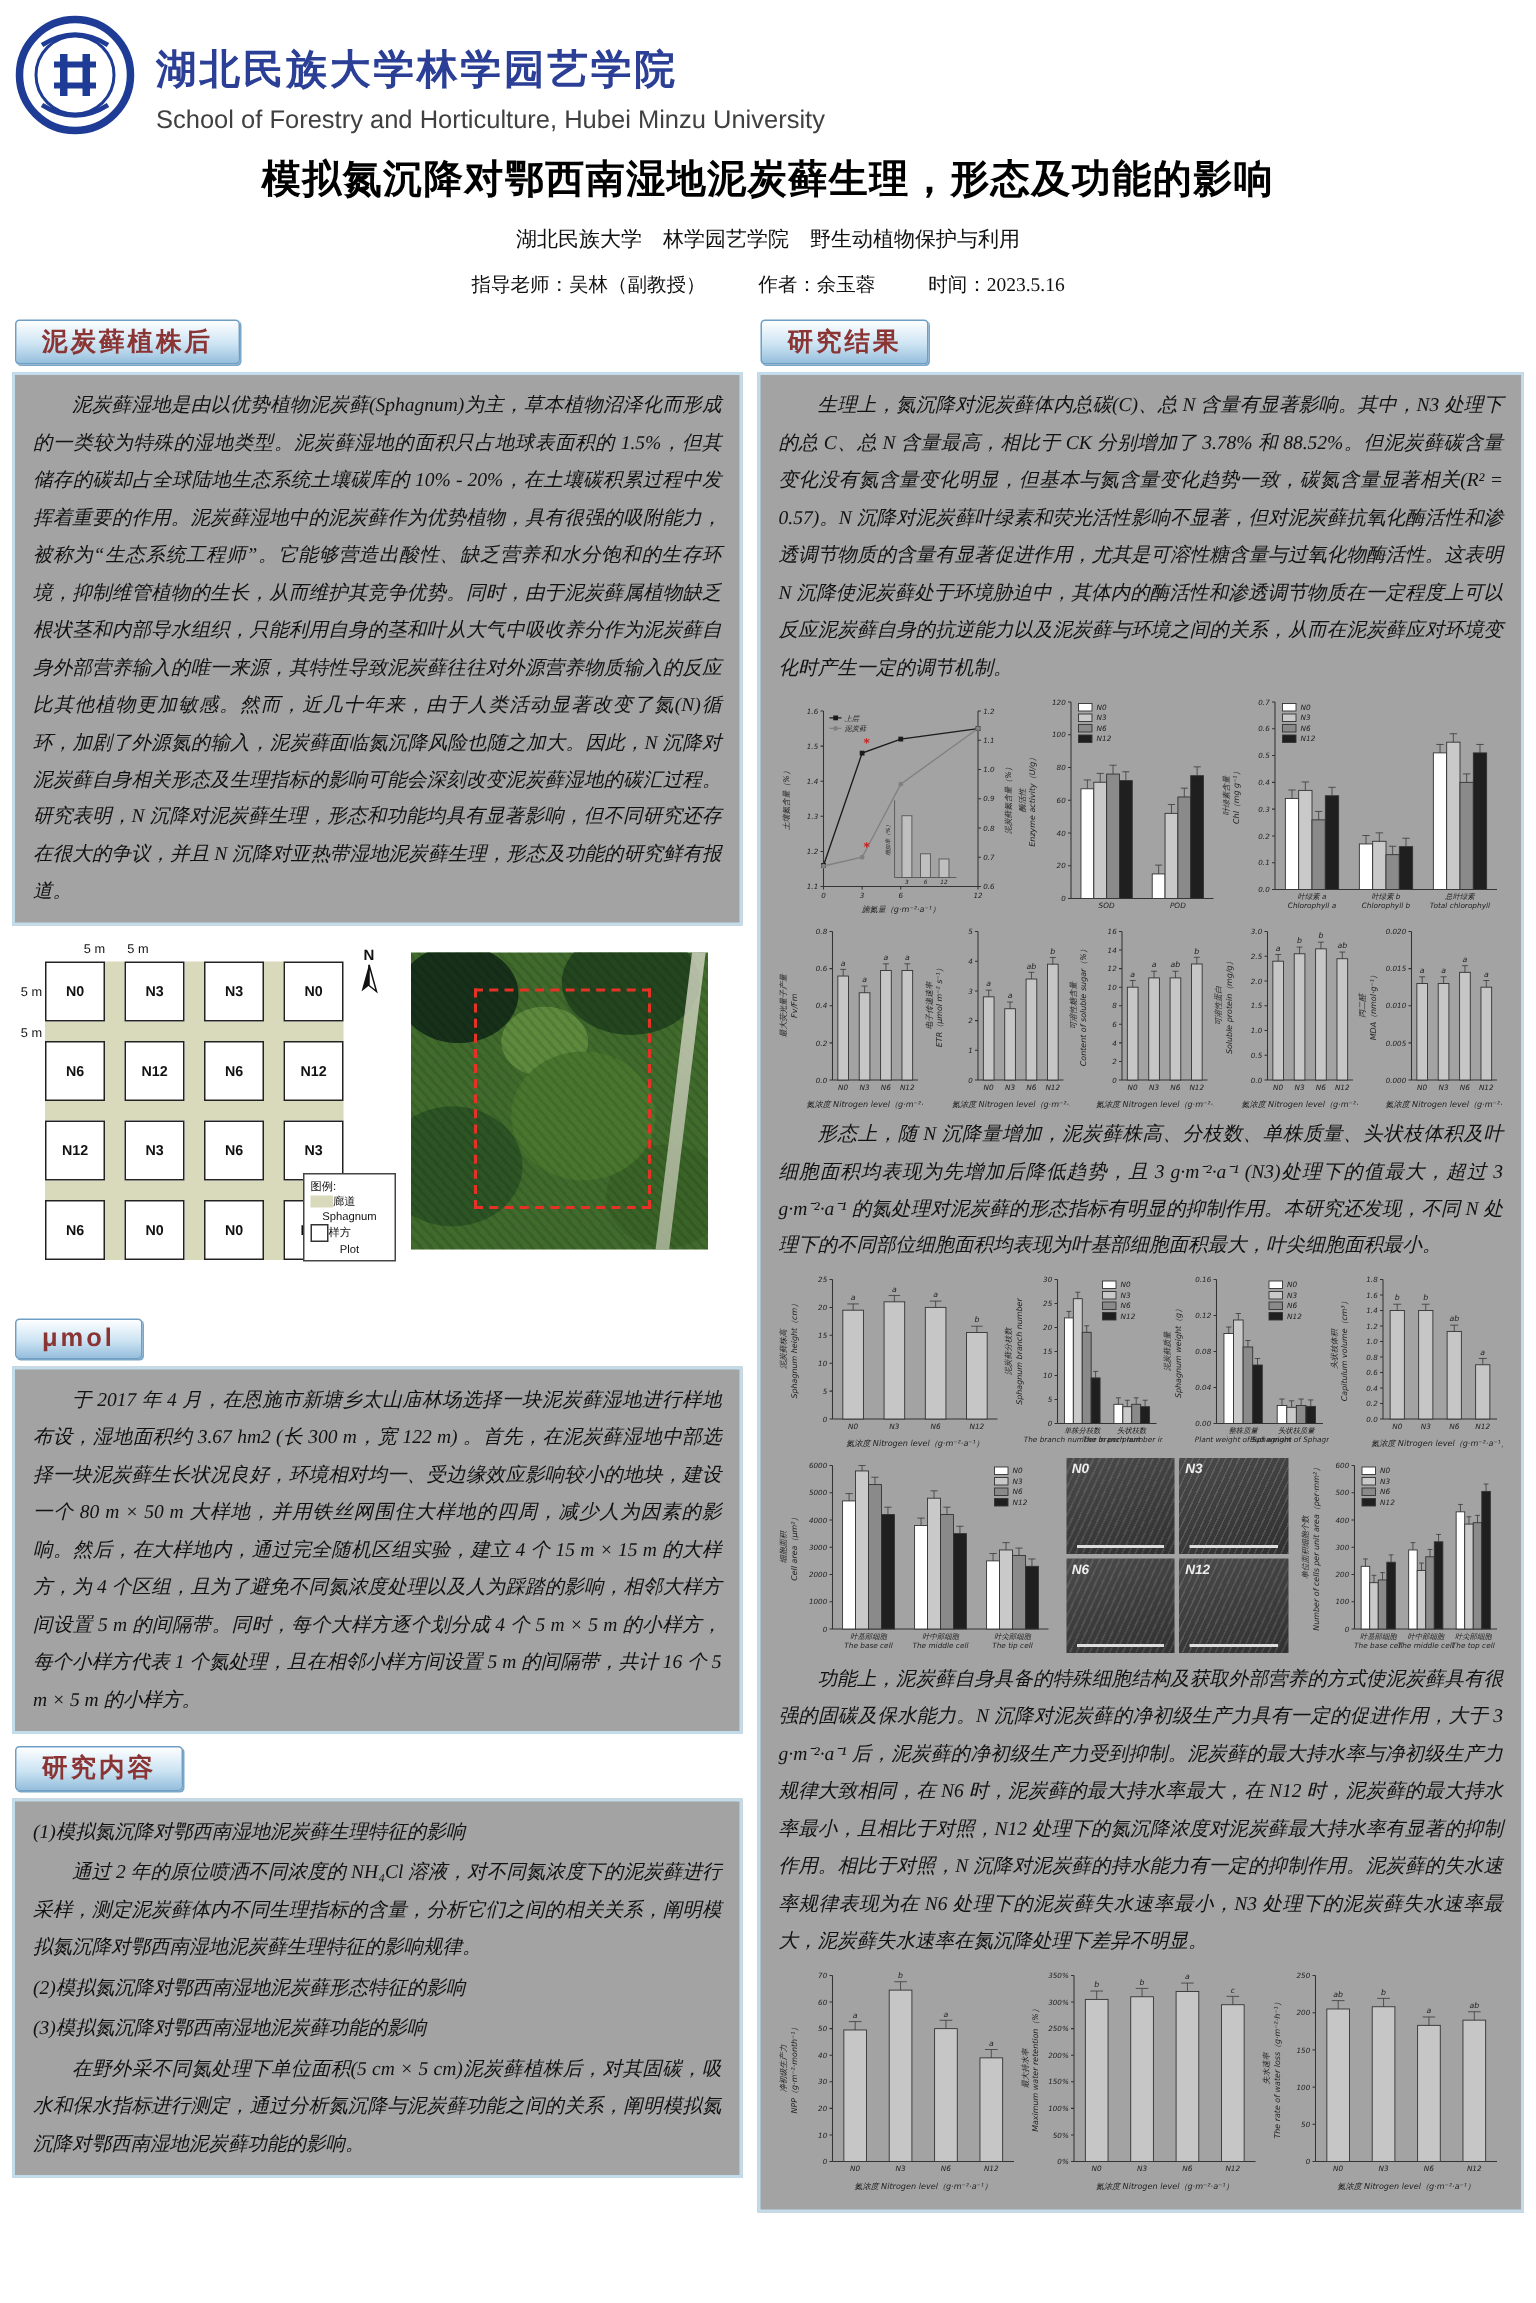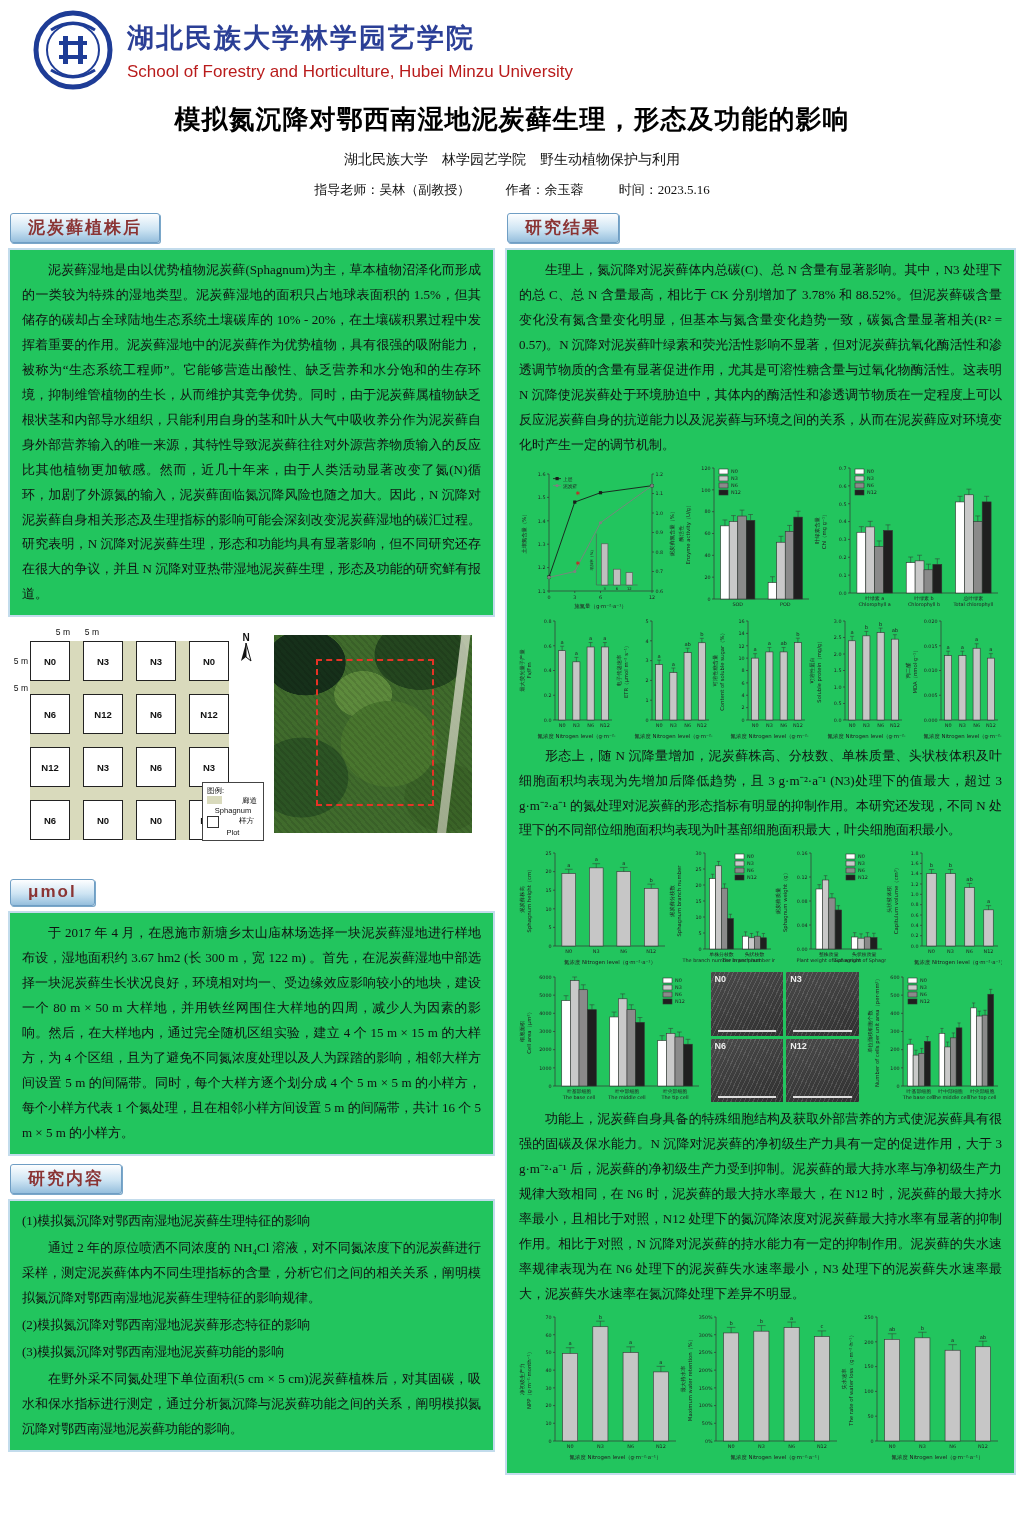--- a/index.html
+++ b/index.html
@@ -1,52 +1,52 @@
 <!DOCTYPE html>
 <html><head>
 <meta charset="utf-8">
 <style>
   html,body{margin:0;padding:0;background:#e8eef2;}
   .poster{width:1024px;height:1535px;background:#ffffff;overflow:hidden;position:relative;
           font-family:"Liberation Sans",sans-serif;color:#111;}
   
-  .hd{display:flex;align-items:center;padding:10px 0 0 10px;margin-left:23px;}
+  .hd{display:flex;align-items:flex-end;padding:10px 0 0 10px;}
   .hd-txt{margin-left:14px;padding-top:4px;}
   .univ-cn{font-size:27px;font-weight:bold;color:#2b3f96;letter-spacing:2px;line-height:1.25;margin:0;}
-  .univ-en{font-size:17px;color:#b91c1c;margin:6px 0 0 0;}
+  .univ-en{font-size:17px;color:#404040;margin:6px 0 0 0;}
   
   .tb{text-align:center;margin-top:12px;}
   .tb h1{font-size:26px;margin:4px 0 0 0;letter-spacing:1px;color:#000;}
   .tb .aff{font-size:14px;margin:14px 0 0 0;font-family:"Liberation Serif",serif;}
   .tb .adv{font-size:13px;margin:12px 0 0 0;font-family:"Liberation Serif",serif;}
   .tb .adv span{margin:0 16px;}
   
   .cols{display:flex;gap:10px;padding:6px 8px 0 8px;align-items:flex-start;}
   .col-l{width:487px;flex:none;}
   .col-r{flex:1;min-width:0;}
   .tab{display:inline-block;font-size:17px;font-weight:bold;color:#8a3434;letter-spacing:2px;
        padding:2px 17px 3px;border:1px solid #6f9ec4;border-radius:3px;
        background:linear-gradient(180deg,#fdfeff 0%,#cde4f3 55%,#96bfdd 100%);
        box-shadow:1px 1px 0 #7aa7c9;margin:8px 0 5px 2px;}
-  .box{border:2px solid #c3dcec;background:#22c55e;padding:8px 12px;}
+  .box{border:2px solid #c3dcec;background:#a3a3a3;padding:8px 12px;font-style:italic;}
   .para{font-family:"Liberation Serif",serif;font-size:13px;line-height:1.92;text-align:justify;
         text-indent:2em;margin:0;}
   .para.noind{text-indent:0;}
   .box p + p{margin-top:2px;}
   
   .figrow{display:flex;gap:10px;margin:10px 0 2px;align-items:flex-start;}
   .diagram{position:relative;width:256px;height:242px;flex:none;}
   .band{position:absolute;}
   .plotsq{position:absolute;background:#fff;border:1.5px solid #222;display:flex;align-items:center;
           justify-content:center;font-size:9.5px;font-weight:bold;box-sizing:border-box;}
   .dim{position:absolute;font-size:8.5px;text-align:right;color:#111;}
   .north{position:absolute;right:12px;top:6px;text-align:center;font-size:10px;font-weight:bold;line-height:1;}
   .dlegend{position:absolute;right:0;bottom:28px;width:52px;border:1px solid #444;background:#fff;
            padding:3px 4px;font-size:7.5px;line-height:1.3;}
-  .lgrow{display:flex;gap:20px;}
+  .lgrow{display:flex;align-items:center;gap:0;}
   .sw-cor{width:15px;height:8px;flex:none;}
   .sw-plot{width:10px;height:10px;border:1px solid #333;background:#fff;flex:none;}
   .lg-en{text-align:center;}
   .photo{position:relative;width:198px;height:198px;margin-top:8px;overflow:hidden;flex:none;
     background:
       repeating-linear-gradient(48deg, rgba(0,0,0,.10) 0 2px, rgba(255,255,255,0) 2px 5px),
       radial-gradient(66px 54px at 16% 14%, #16301a 0 60%, rgba(0,0,0,0) 61%),
       radial-gradient(76px 58px at 74% 10%, #24461f 0 60%, rgba(0,0,0,0) 61%),
       radial-gradient(84px 72px at 14% 72%, #2c5424 0 55%, rgba(0,0,0,0) 56%),
       radial-gradient(95px 85px at 58% 55%, #49762e 0 50%, rgba(0,0,0,0) 51%),

